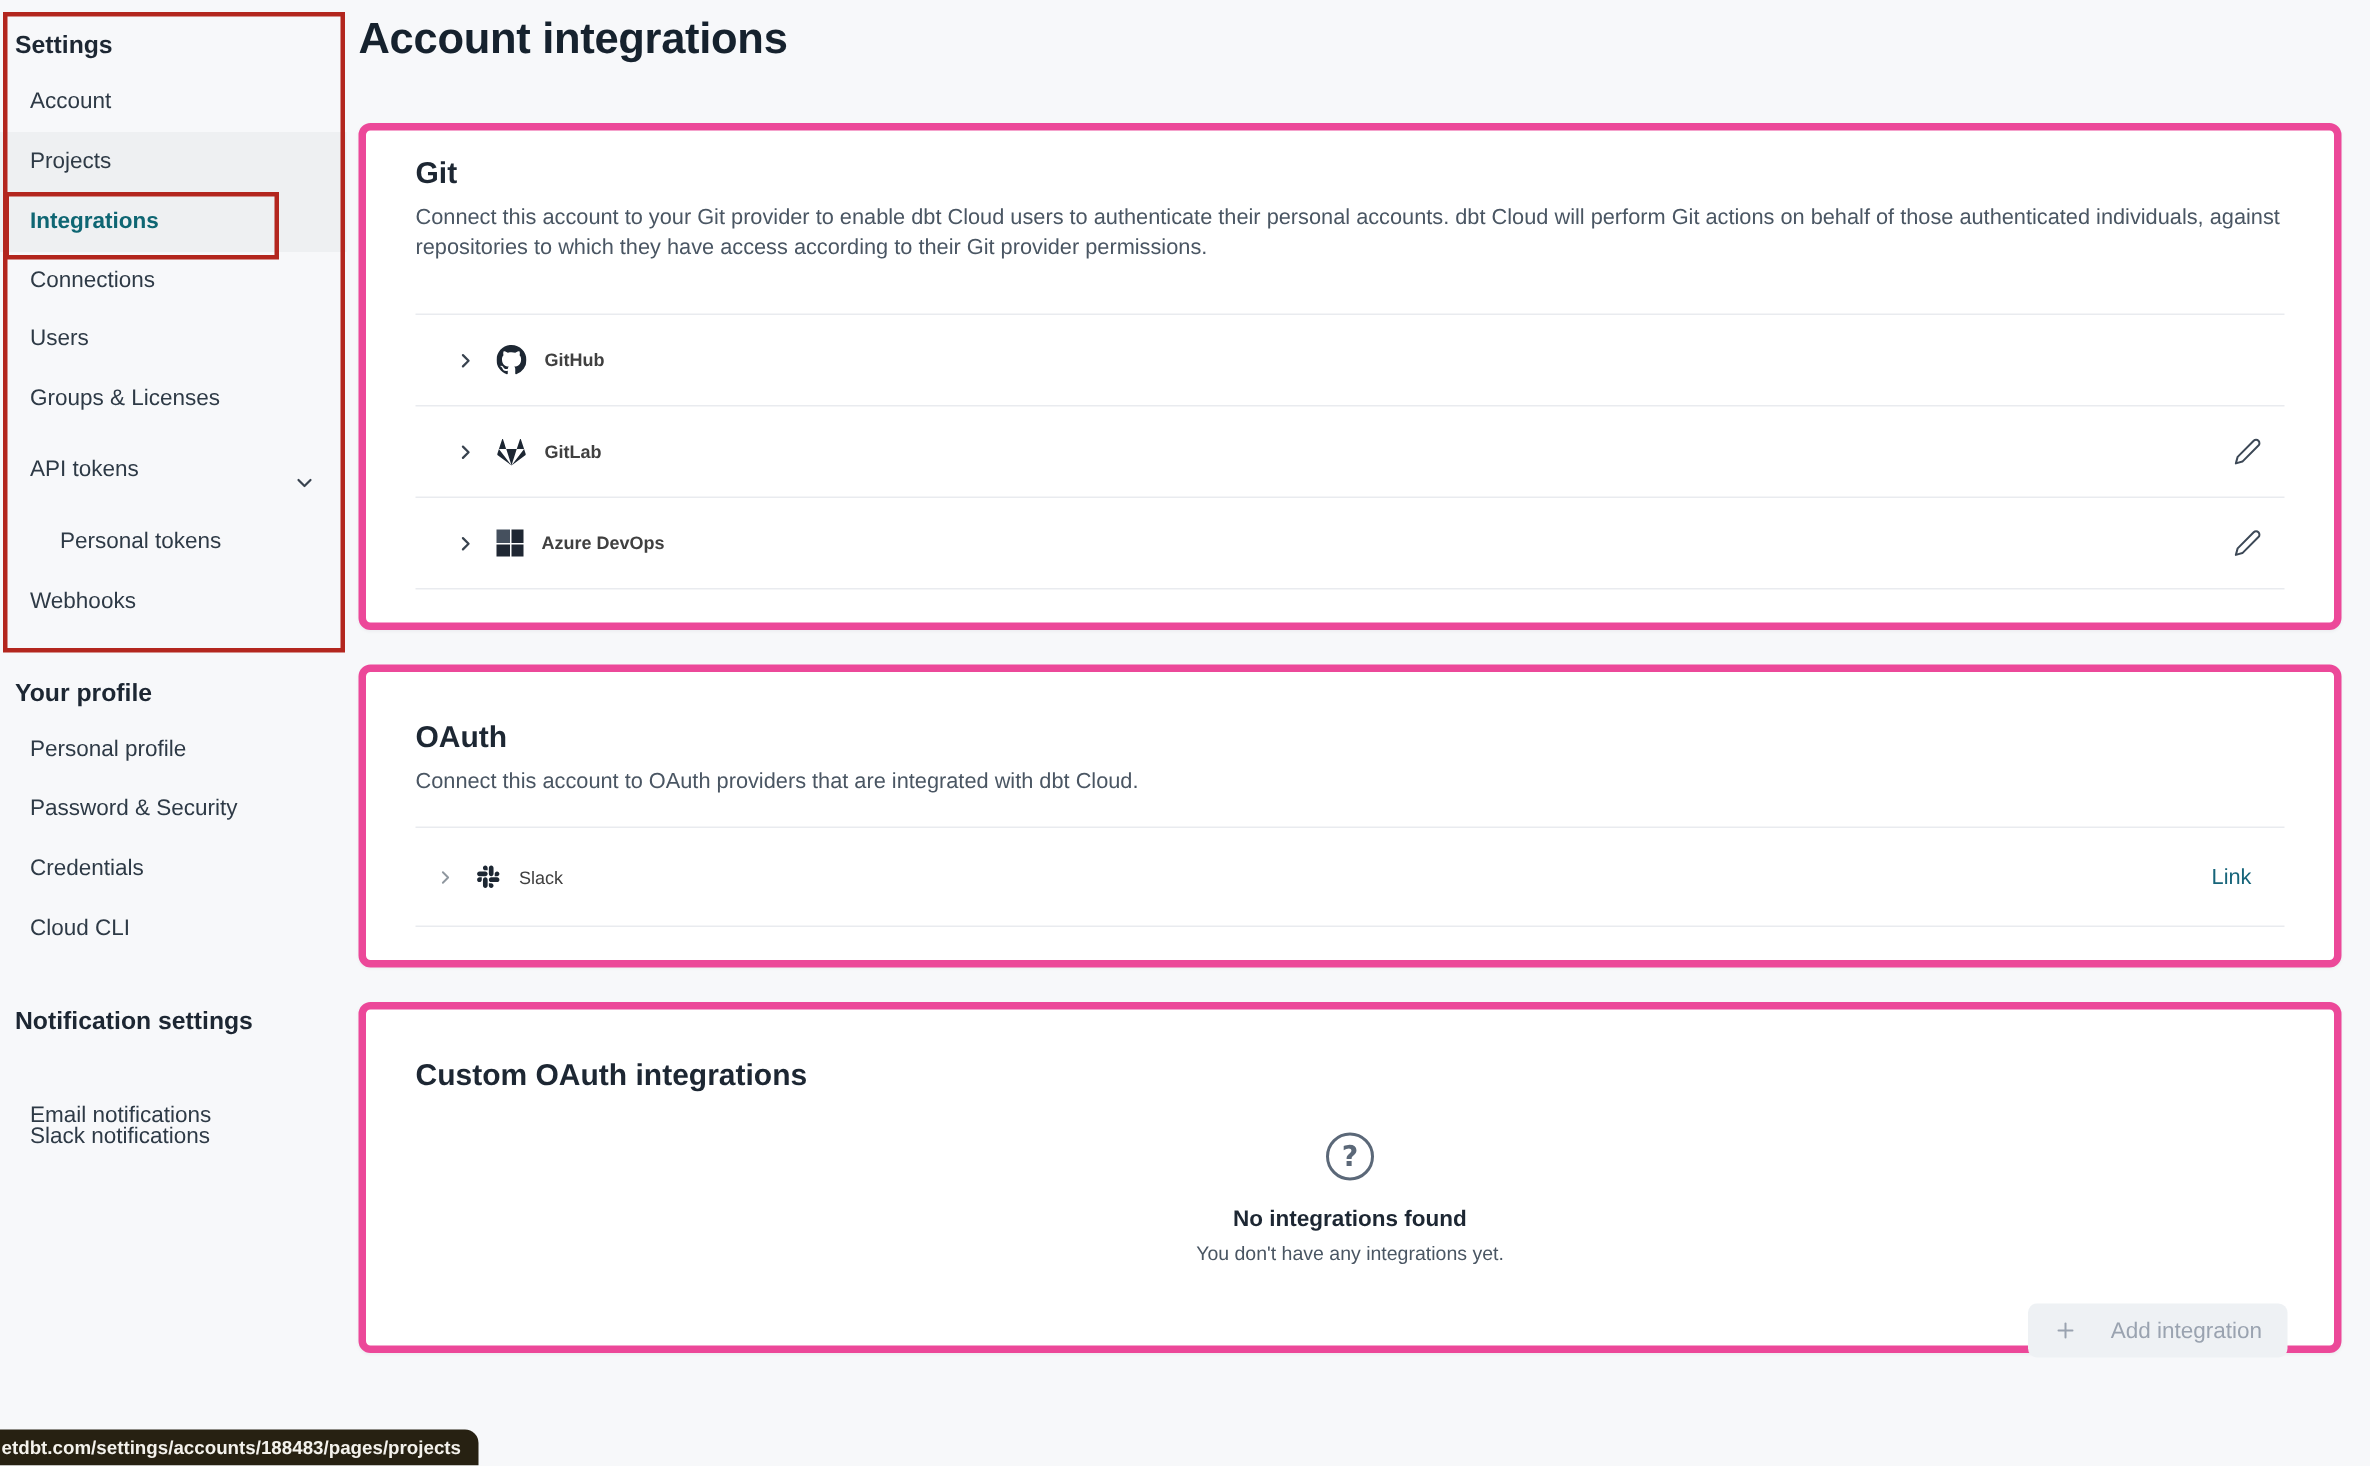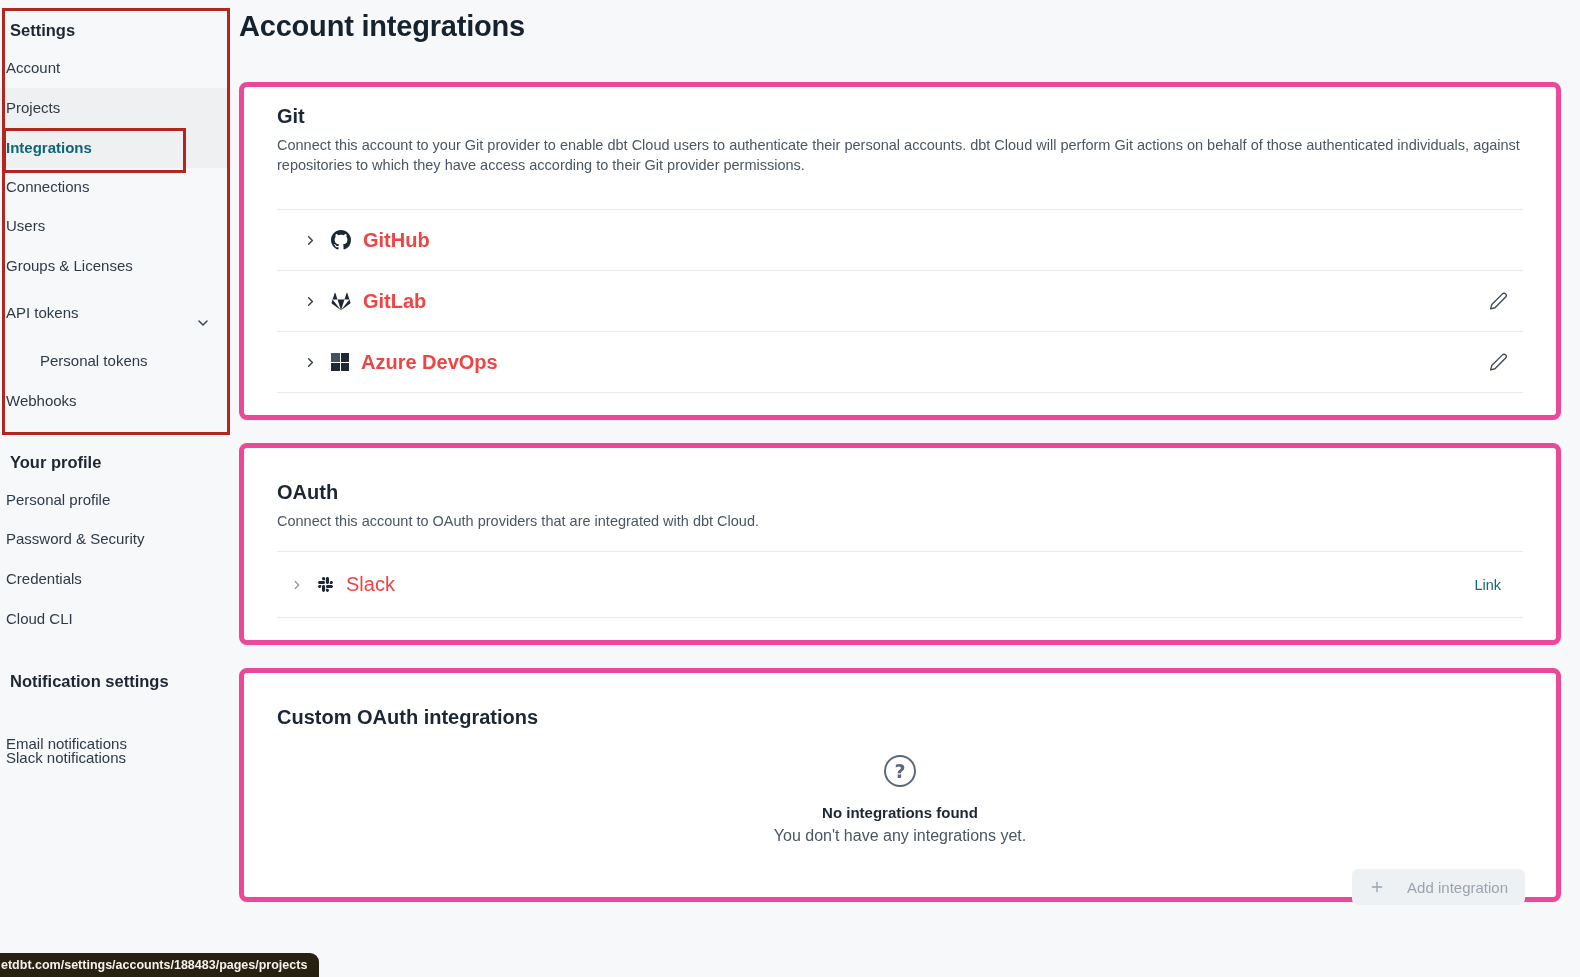--- a/index.html
+++ b/index.html
@@ -11,21 +11,21 @@
   }
 
   
   .sidebar { position:absolute; left:0; top:0; width:231px; height:977px; }
   .side-head {
     position:absolute; left:10px; height:40px; line-height:40px;
     font-size:16.5px; font-weight:700; color:#1d2733; white-space:nowrap;
   }
   .side-item {
     position:absolute; left:0; width:231px; height:40px; line-height:40px;
-    padding-left:6px; font-size:15px; color:#2e3a46; cursor:pointer;
+    padding-left:20px; font-size:15px; color:#2e3a46; cursor:pointer;
     white-space:nowrap;
   }
   .side-item.hl { background:#eef0f2; }
   .side-item.active { color:#0e6673; font-weight:700; }
   .side-item.indent { padding-left:40px; }
   .side-chevron { position:absolute; right:20px; top:13px; color:#39434f; }
 
   .annot-outer {
     position:absolute; left:2px; top:8px; width:228px; height:427px;
     border:3px solid #b3261e; pointer-events:none; z-index:5;
@@ -59,21 +59,21 @@
   .rows-oauth { margin-top:20px; }
   .prow {
     display:flex; align-items:center; position:relative;
     border-top:1px solid #e9ebef;
   }
   .prow-git { height:61px; padding-left:26px; }
   .prow-oauth { height:66px; padding-left:13px; }
   .row-chevron { display:flex; color:#39434f; cursor:pointer; }
   .row-chevron.lt { color:#8f979f; }
   .prov-icon { display:flex; margin-left:13px; color:#1d2733; }
-  .prov-name { margin-left:12px; font-size:20px; font-weight:700; color:#ef4444; }
+  .prov-name { margin-left:12px; font-size:12px; font-weight:700; color:#404040; }
   .prov-name.regular { font-weight:400; }
   .edit-btn {
     position:absolute; right:11px; top:50%; transform:translateY(-50%);
     display:flex; color:#3c4856; cursor:pointer; background:none; border:none; padding:4px;
   }
   .link-action {
     position:absolute; right:22px; top:50%; transform:translateY(-50%);
     font-size:14.5px; color:#17657a; cursor:pointer; text-decoration:none;
   }
 
@@ -82,21 +82,21 @@
   .azure-grid span:first-child { background:#45505e; }
 
   
   .empty { text-align:center; }
   .q-icon {
     width:32px; height:32px; margin:25px auto 0; border:2.2px solid #5b6878;
     border-radius:50%; color:#5b6878; font-size:19px; font-weight:700;
     line-height:28px; text-align:center; font-family:"DejaVu Sans", sans-serif;
   }
   .empty-title { margin:16px 0 0; font-size:15px; line-height:20px; font-weight:700; color:#1d2733; }
-  .empty-sub { margin:3px 0 0; font-size:16px; line-height:20px; color:#4a5663; }
+  .empty-sub { margin:3px 0 0; font-size:13px; line-height:20px; color:#4a5663; }
   .add-btn {
     position:absolute; right:31px; top:196px; height:36px;
     display:flex; align-items:center; gap:22px; padding:0 17px;
     background:#eef1f4; border:none; border-radius:6px;
     color:#9aa3b0; font-size:15px; font-family:inherit; cursor:default;
   }
 
   
   .statusbar {
     position:absolute; left:0; bottom:0; height:24px; max-width:320px;

